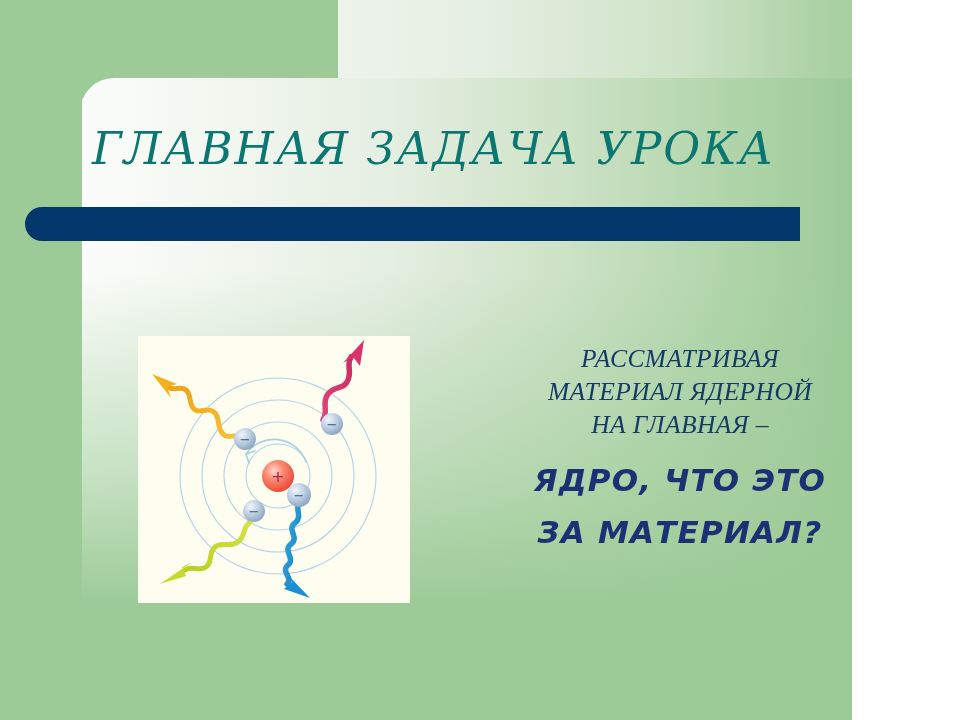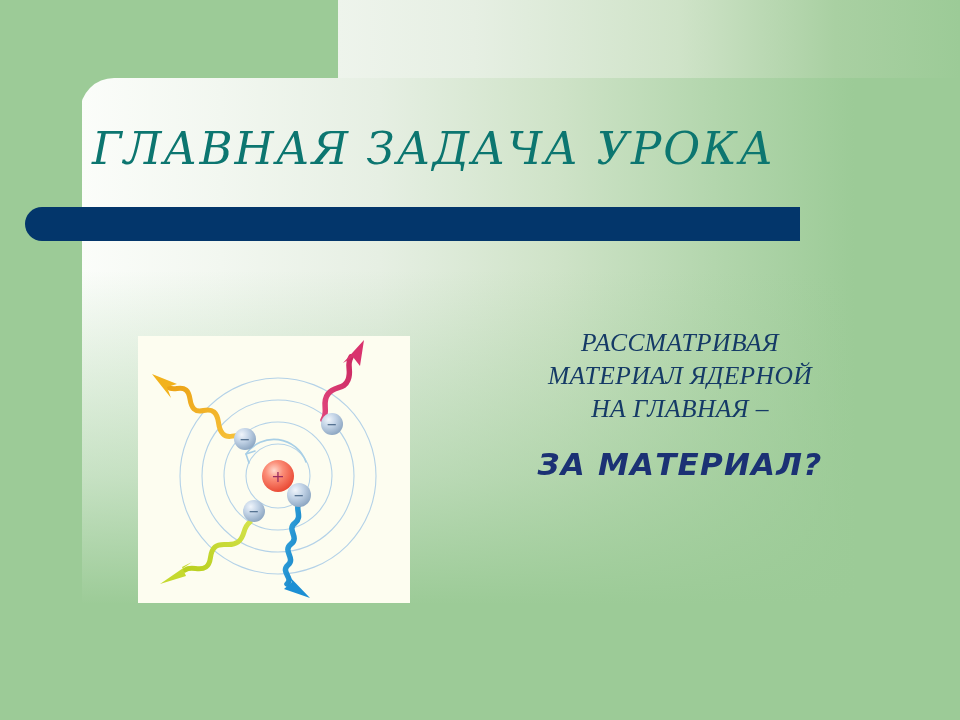--- a/index.html
+++ b/index.html
@@ -3,21 +3,21 @@
 <meta charset="utf-8">
 <style>
   * { margin:0; padding:0; box-sizing:border-box; }
   html,body{
     width:960px; height:720px; overflow:hidden;
     font-family:"Liberation Serif", serif;
   }
 
   #slide{
     position:relative;
-    width:960px; height:720px;
+    width:852px; height:720px;
     background:#9ccb97;
     overflow:hidden;
   }
 
   
 
   
   .bg-top-band{
     position:absolute;
     left:337px; top:0; width:623px; height:80px;
@@ -64,21 +64,21 @@
     position:absolute;
     left:25px; top:207px; width:775px; height:34px;
     background:#03366b;
     border-top-left-radius:17px;
     border-bottom-left-radius:17px;
   }
 
   
   .body-text{
     position:absolute;
-    left:470px; top:326px; width:420px;
+    left:470px; top:342px; width:420px;
     text-align:center;
   }
   .body-serif{
     font-family:"Liberation Serif", serif;
     font-style:italic;
     font-size:25.5px;
     line-height:33px;
     color:#153a66;
     letter-spacing:.4px;
   }
@@ -220,17 +220,18 @@
     </svg>
   </div>
 
   <div class="body-text">
     <div class="body-serif">
       <span class="ln">РАССМАТРИВАЯ</span>
       <span class="ln">МАТЕРИАЛ ЯДЕРНОЙ</span>
       <span class="ln">НА  ГЛАВНАЯ –</span>
     </div>
     <div class="body-bold">
+      <span class="ln">ЯДРО,  ЧТО   ЭТО</span>
       <span class="ln">ЗА   МАТЕРИАЛ?</span>
     </div>
   </div>
 
 </div>
 
 </body></html>

